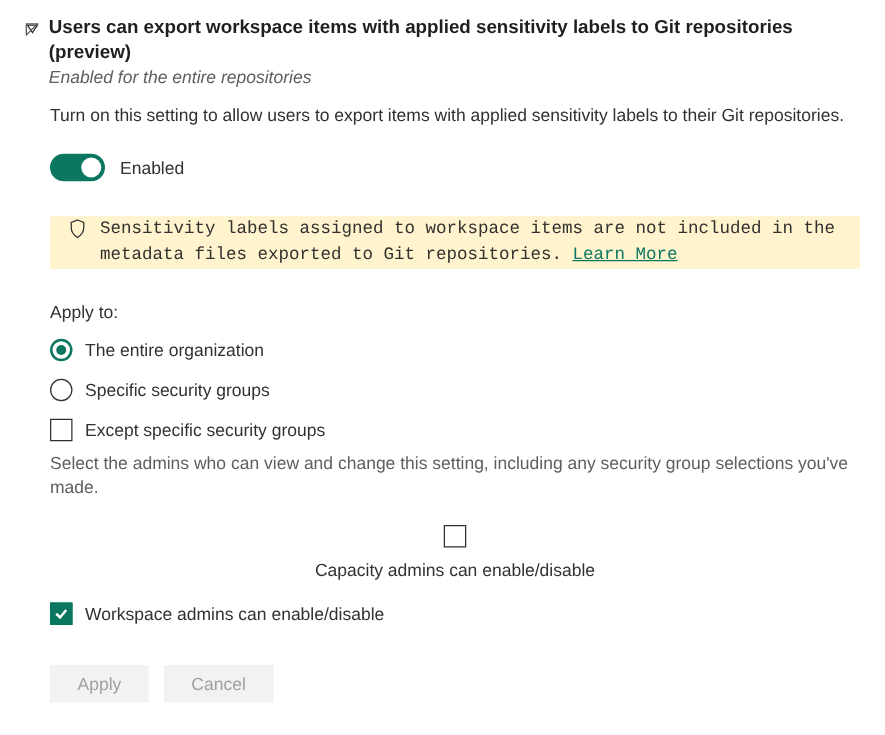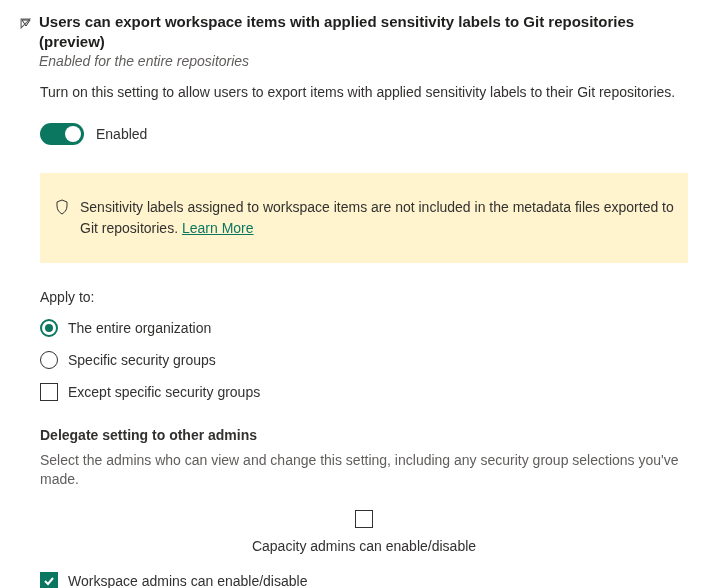--- a/index.html
+++ b/index.html
@@ -63,25 +63,26 @@
       border-radius: 50%;
       position: absolute;
       top: 3px;
       right: 3px;
     }
     .toggle-label {
       font-weight: 400;
     }
     .info-banner {
       background: #fff4ce;
-      padding: 24px 14px;
+      padding: 0 14px;
       margin-top: 28px;
       display: flex;
       gap: 10px;
       line-height: 1.5;
+      font-family: Liberation Mono, monospace;
     }
     .info-banner .shield {
       flex-shrink: 0;
       margin-top: 2px;
     }
     .info-text {
       color: #323130;
     }
     .learn-link {
       color: #0b7760;
@@ -216,21 +217,20 @@
     <span>Specific security groups</span>
   </div>
 
   <div class="check-row except-row">
     <div class="checkbox">
       
     </div>
     <span>Except specific security groups</span>
   </div>
 
-  <div class="delegate-heading">Delegate setting to other admins</div>
   <div class="delegate-desc">Select the admins who can view and change this setting, including any security group selections you've made.</div>
 
   <div class="check-row" style="margin-top:20px;flex-direction:column;">
     <div class="checkbox">
       
     </div>
     <span>Capacity admins can enable/disable</span>
   </div>
 
   <div class="check-row" style="margin-top:18px;">

